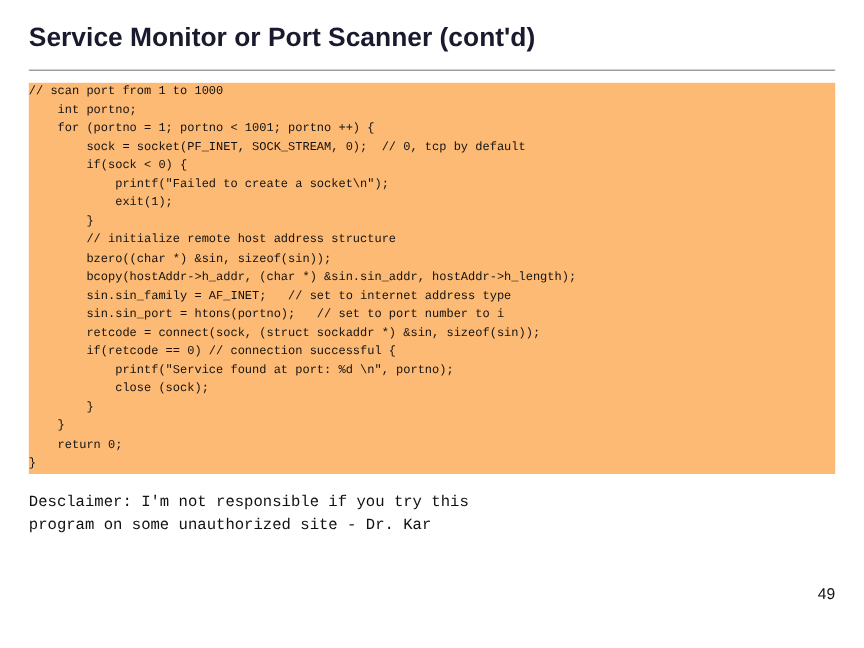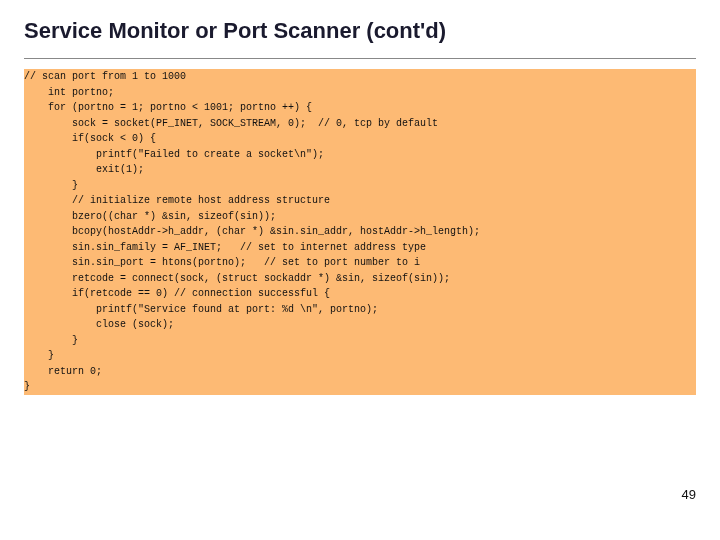--- a/index.html
+++ b/index.html
@@ -89,16 +89,20 @@
         sin.sin_port = htons(portno);   // set to port number to i
         retcode = connect(sock, (struct sockaddr *) &amp;sin, sizeof(sin));
         if(retcode == 0) // connection successful {
             printf("Service found at port: %d \n", portno);
             close (sock);
         }
     }
     return 0;
 }</div>
 
+  <div class="disclaimer">
+    <div>Desclaimer:  I'm not responsible if you try this</div>
+    <div>program on some unauthorized site - Dr. Kar</div>
+  </div>
 
   <div class="page-number">49</div>
 
 </div>
 
 </body></html>

